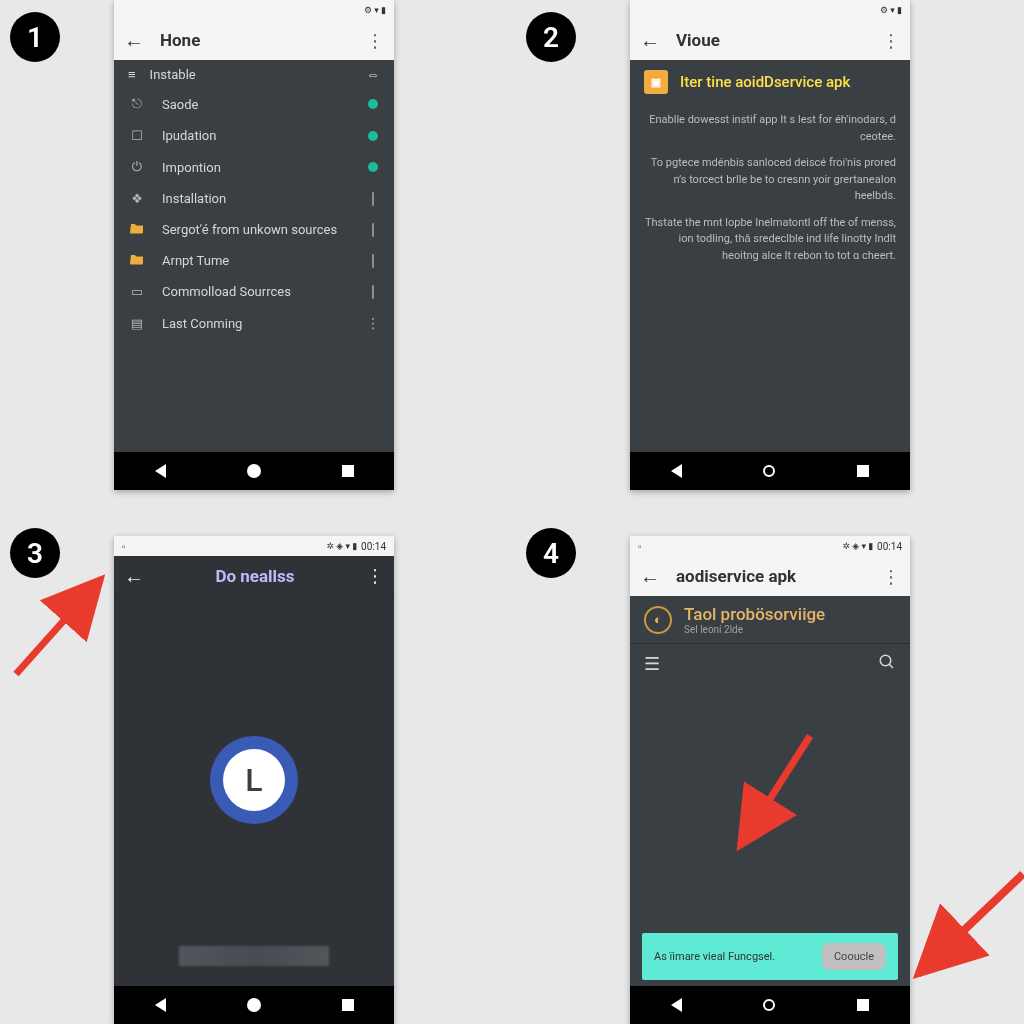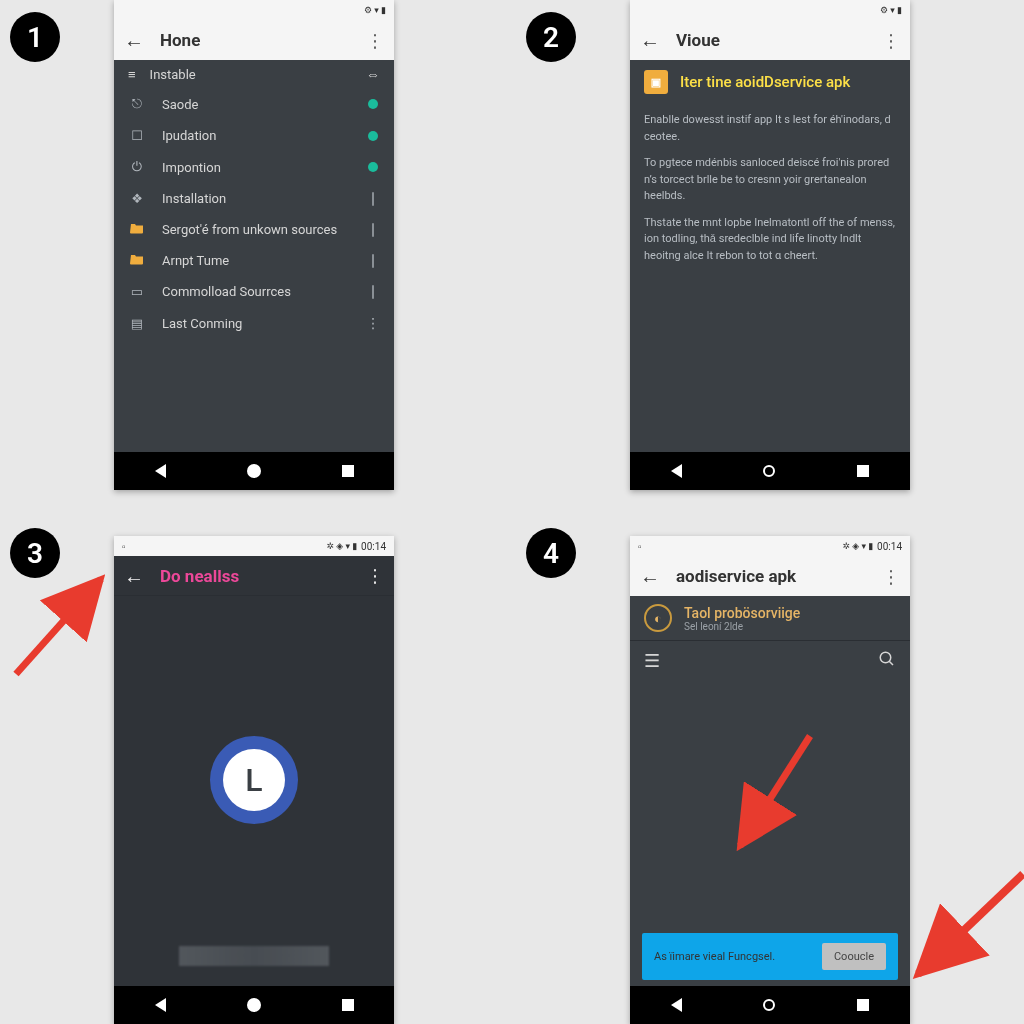--- a/index.html
+++ b/index.html
@@ -131,20 +131,21 @@
     border-radius: 3px;
     display: flex; align-items: center; justify-content: center;
     color: #fff; font-size: 11px; font-weight: bold;
   }
   .info-title { font-size: 15px; color: #fde047; font-weight: 500; }
   .info-body {
     padding: 8px 14px;
     font-size: 11px;
     line-height: 1.5;
     color: #b8bec4;
+    text-align: right;
   }
   .info-body p { margin-bottom: 10px; }
 
   
   .big-icon-wrap {
     position: absolute;
     top: 50%; left: 50%;
     transform: translate(-50%,-50%);
     width: 88px; height: 88px;
     border-radius: 50%;
@@ -176,51 +177,51 @@
     padding: 8px 14px;
     background: #3a3f44;
   }
   .file-avatar {
     width: 28px; height: 28px; border-radius: 50%;
     background: #3a3f44;
     border: 2px solid #c99a3e;
     display: flex; align-items: center; justify-content: center;
     color: #e6b566; font-size: 13px;
   }
-  .file-meta .fname { font-size: 14px; color: #e6b566; font-weight: 500; }
+  .file-meta .fname { font-size: 17px; color: #e6b566; font-weight: 500; }
   .file-meta .fsub { font-size: 10px; color: #9aa0a6; margin-top: 0; }
   .toolbar-sub {
     height: 40px;
     background: #3a3f44;
     border-top: 1px solid #2a2e33;
     display: flex;
     align-items: center;
     padding: 0 14px;
   }
   .toolbar-sub .menu { font-size: 18px; color: #d6d6d6; cursor: pointer; }
   .toolbar-sub .search { margin-left: auto; font-size: 16px; color: #d6d6d6; cursor: pointer; }
   .snackbar {
     position: absolute;
     bottom: 44px;
     left: 12px; right: 12px;
-    background: #0ea5e9;
+    background: #5eead4;
     padding: 10px 12px;
     display: flex;
     align-items: center;
     font-size: 11px;
     color: #333;
     border-radius: 2px;
   }
   .snackbar .sb-action {
     background: #c0c0c0;
     color: #444;
     padding: 7px 12px;
     font-size: 11px;
     margin-left: auto;
-    border-radius: 2px;
+    border-radius: 8px;
     cursor: pointer;
   }
 
   
   .arrow-svg { position: absolute; pointer-events: none; z-index: 30; }
 </style>
 </head>
 <body>
 
 <div class="grid">
@@ -352,21 +353,21 @@
       <line x1="10" y1="110" x2="95" y2="15" stroke="#e83b2e" stroke-width="7" marker-end="url(#ah3)"></line>
     </svg>
     <div class="phone tall2" style="background:#2f3338;">
       <div class="statusbar">
         <span class="status-left">▫</span>
         <span class="status-icons">✲ ◈ ▾ ▮</span>
         <span>00:14</span>
       </div>
       <div class="actionbar dark" style="background:#2f3338;">
         <span class="back-arrow" style="color:#f0f0f0;">←</span>
-        <span class="action-title" style="color:#ec4899;">Do neallss</span>
+        <span class="action-title" style="color:#c4b5fd;text-align:center;">Do neallss</span>
         <span class="action-overflow" style="color:#f0f0f0;">⋮</span>
       </div>
       <div class="big-icon-wrap">
         <div class="big-icon-inner">L</div>
       </div>
       <div class="blur-bar"></div>
       <div class="navbar">
         <div class="nav-tri"></div>
         <div class="nav-circle"></div>
         <div class="nav-square"></div>

